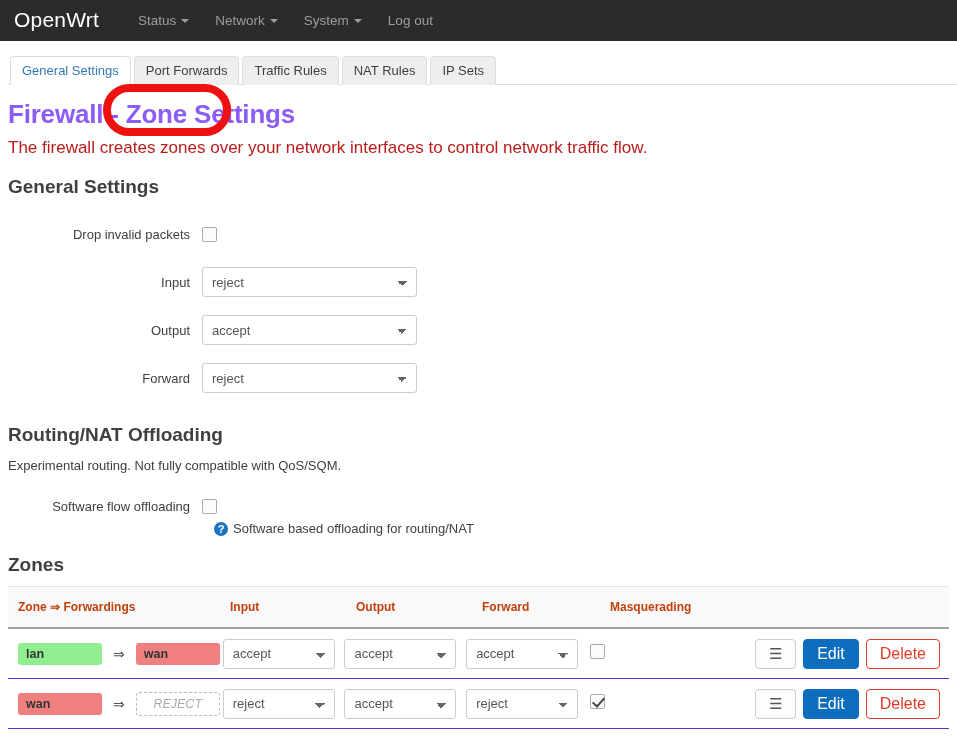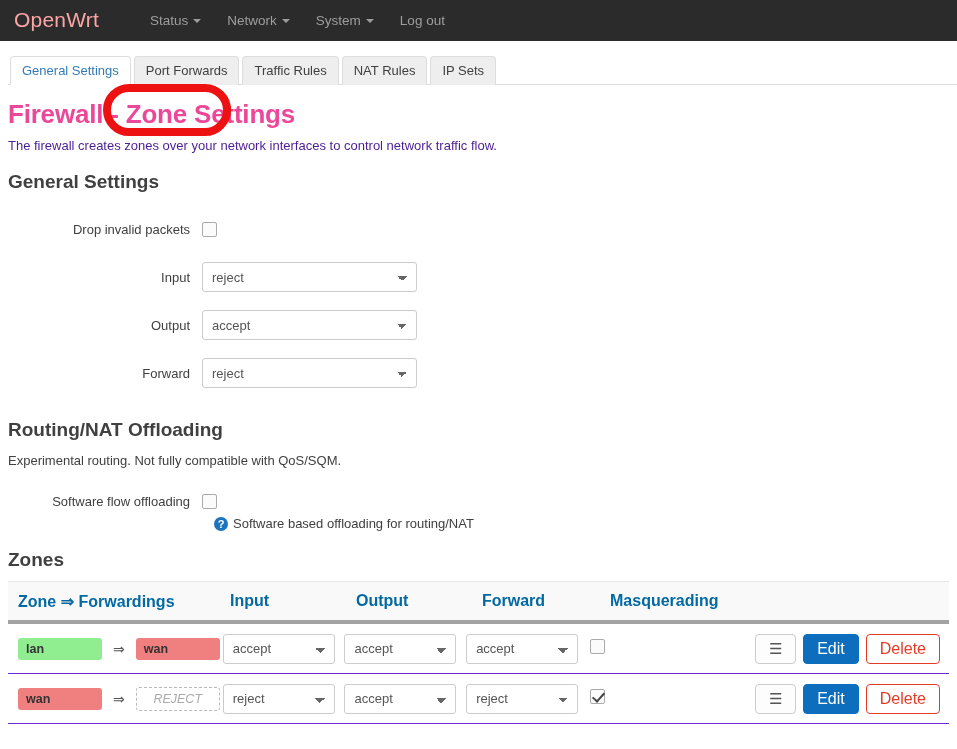--- a/index.html
+++ b/index.html
@@ -16,24 +16,24 @@
   .navbar {
     height: 41px;
     background: #2b2b2b;
     display: flex;
     align-items: center;
     padding: 0 0 0 14px;
     position: relative;
     z-index: 2;
   }
   .brand {
-    color: #fca5a5;
+    color: #ffffff;
     font-size: 21px;
     letter-spacing: .2px;
-    margin-right: 38px;
+    margin-right: 26px;
     line-height: 1;
     padding-bottom: 2px;
   }
   .nav-items { display: flex; align-items: center; }
   .nav-item {
     color: #9d9d9d;
     font-size: 13.5px;
     padding: 0 13px;
     line-height: 41px;
     cursor: pointer;
@@ -94,28 +94,28 @@
     pointer-events: none;
     z-index: 5;
   }
 
   
   .page { padding: 0 8px; }
 
   h1.page-title {
     font-size: 26px;
     font-weight: bold;
-    color: #ec4899;
+    color: #8b5cf6;
     margin: 14px 0 8px 0;
     letter-spacing: -.2px;
   }
   p.page-desc {
-    font-size: 13px;
+    font-size: 17px;
     margin: 0 0 18px 0;
-    color: #4c1d95;
+    color: #b91c1c;
   }
   h2.section-title {
     font-size: 19px;
     font-weight: bold;
     color: #404040;
     margin: 0 0 12px 0;
   }
   p.section-desc {
     font-size: 13px;
     margin: 0 0 12px 0;
@@ -210,24 +210,24 @@
     font-size: 19px;
     font-weight: bold;
     margin: 18px 0 10px 0;
   }
   .ztable { width: 941px; border-top: 1px solid #e6e6e6; }
   .zhead {
     display: flex;
     align-items: center;
     background: #f9f9f9;
     height: 42px;
-    border-bottom: 4px solid #a3a3a3;
-    font-size: 16px;
-    font-weight: bold;
-    color: #0369a1;
+    border-bottom: 2px solid #a3a3a3;
+    font-size: 12px;
+    font-weight: bold;
+    color: #c2410c;
   }
   .zrow {
     display: flex;
     align-items: center;
     height: 50px;
     border-bottom: 1px solid #6d28d9;
   }
   .c-zone  { width: 222px; padding-left: 10px; display: flex; align-items: center; }
   .c-in    { width: 126px; }
   .c-out   { width: 126px; }

